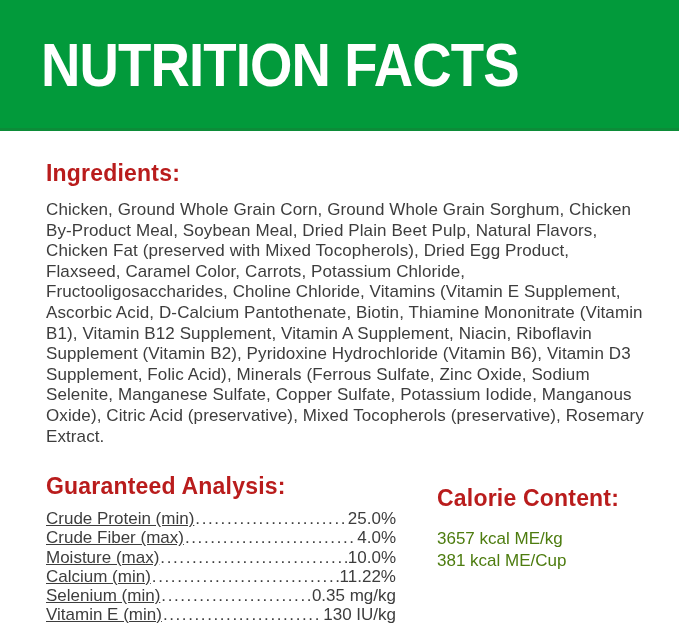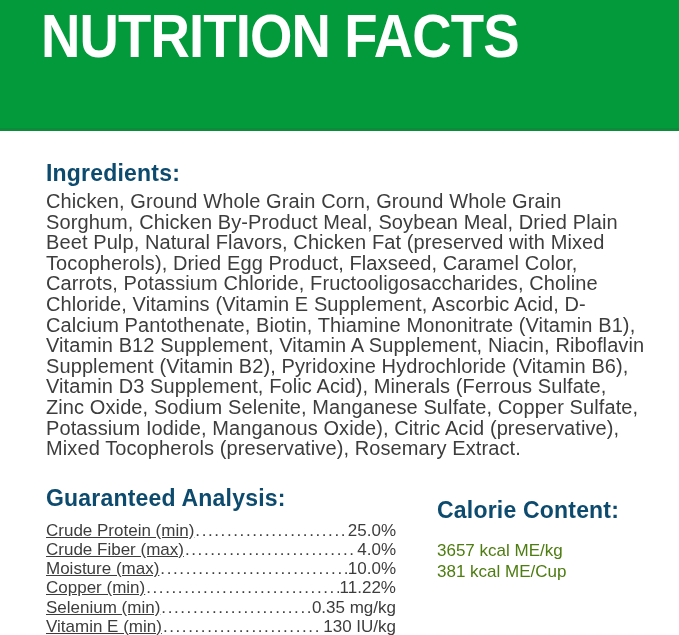--- a/index.html
+++ b/index.html
@@ -8,45 +8,45 @@
     height: 635px;
     background: #ffffff;
     font-family: "Liberation Sans", sans-serif;
     overflow: hidden;
   }
   .band {
     height: 131px;
     background: #029a3b;
     border-bottom: 3px solid #0c8c38;
     display: flex;
-    align-items: flex-start;
+    align-items: center;
   }
   .band-title {
     color: #ffffff;
     font-weight: bold;
     font-size: 62px;
     letter-spacing: -1px;
     margin-left: 41px;
     transform: scaleX(0.88);
     transform-origin: left center;
     white-space: nowrap;
   }
   .content { padding: 0 24px 0 46px; }
   .green-heading {
-    color: #0c4a6e;
+    color: #b91c1c;
     font-size: 23px;
     font-weight: bold;
     letter-spacing: 0.2px;
   }
   .ingredients { margin-top: 29px; }
   .ingredients-text {
-    margin-top: 4px;
+    margin-top: 13px;
     width: 602px;
     color: #3d3d3d;
-    font-size: 20px;
+    font-size: 17px;
     line-height: 20.6px;
     letter-spacing: 0.1px;
   }
   .columns { display: flex; margin-top: 26px; }
   .col-left { width: 350px; flex: none; }
   .analysis-rows { margin-top: 9px; color: #3d3d3d; font-size: 17px; }
   .analysis-row { display: flex; align-items: baseline; line-height: 19.2px; }
   .analysis-row .label { white-space: nowrap; flex: none; text-decoration: underline; }
   .analysis-row .dots {
     flex: 1;
@@ -94,21 +94,21 @@
             <span class="label">Crude Fiber (max)</span>
             <span class="dots"></span>
             <span class="value">4.0%</span>
           </div>
           <div class="analysis-row">
             <span class="label">Moisture (max)</span>
             <span class="dots"></span>
             <span class="value">10.0%</span>
           </div>
           <div class="analysis-row">
-            <span class="label">Copper (min)</span>
+            <span class="label">Calcium (min)</span>
             <span class="dots"></span>
             <span class="value">11.22%</span>
           </div>
           <div class="analysis-row">
             <span class="label">Selenium (min)</span>
             <span class="dots"></span>
             <span class="value">0.35 mg/kg</span>
           </div>
           <div class="analysis-row">
             <span class="label">Vitamin E (min)</span>

